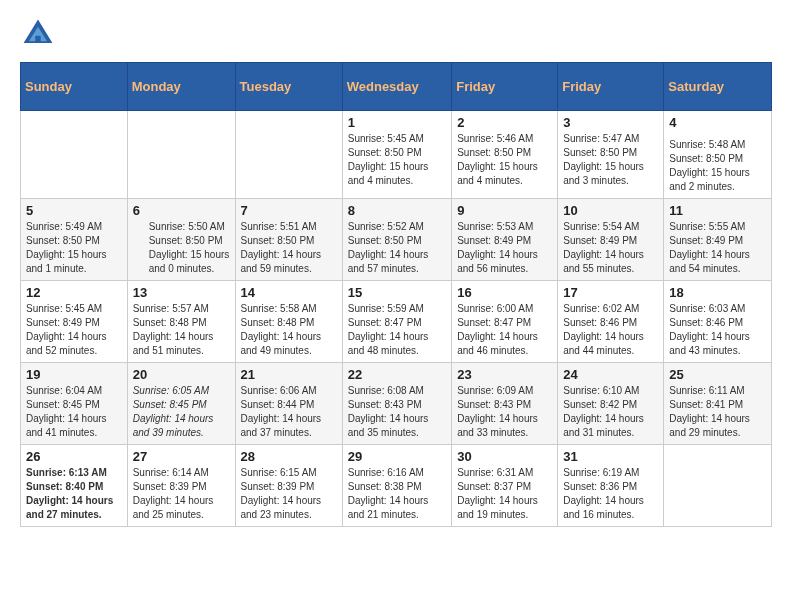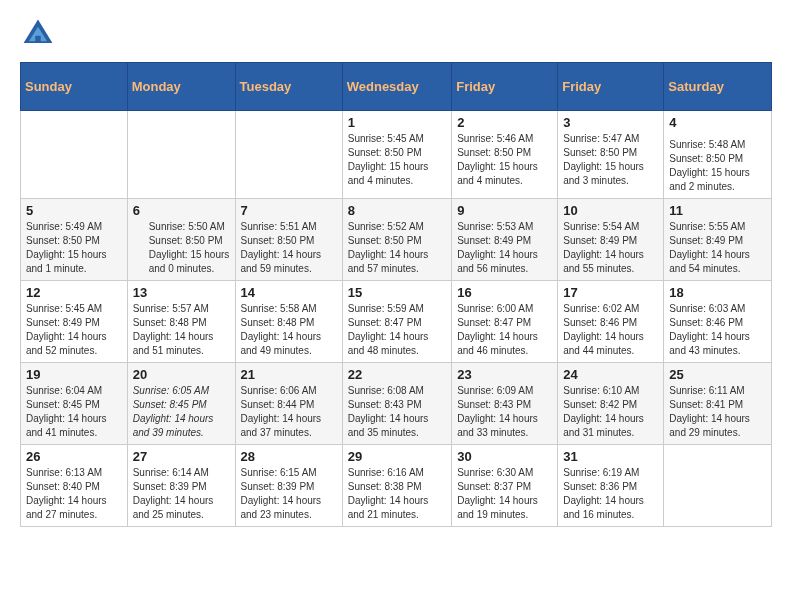--- a/index.html
+++ b/index.html
@@ -317,21 +317,21 @@
             <span class="day-number">25</span>
             <div class="day-info" style="white-space: pre-line;">Sunrise: 6:11 AM
 Sunset: 8:41 PM
 Daylight: 14 hours
 and 29 minutes.</div>
           </td>
         </tr>
         <tr>
           <td>
             <span class="day-number">26</span>
-            <div class="day-info" style="white-space: pre-line;">Sunrise: 6:13 AM
+            <div class="day-info" style="white-space: pre-line; font-weight: bold;">Sunrise: 6:13 AM
 Sunset: 8:40 PM
 Daylight: 14 hours
 and 27 minutes.</div>
           </td>
           <td>
             <span class="day-number">27</span>
             <div class="day-info" style="white-space: pre-line;">Sunrise: 6:14 AM
 Sunset: 8:39 PM
 Daylight: 14 hours
 and 25 minutes.</div>
@@ -345,21 +345,21 @@
           </td>
           <td>
             <span class="day-number">29</span>
             <div class="day-info" style="white-space: pre-line;">Sunrise: 6:16 AM
 Sunset: 8:38 PM
 Daylight: 14 hours
 and 21 minutes.</div>
           </td>
           <td>
             <span class="day-number">30</span>
-            <div class="day-info" style="white-space: pre-line;">Sunrise: 6:30 AM
+            <div class="day-info" style="white-space: pre-line;">Sunrise: 6:31 AM
 Sunset: 8:37 PM
 Daylight: 14 hours
 and 19 minutes.</div>
           </td>
           <td>
             <span class="day-number">31</span>
             <div class="day-info" style="white-space: pre-line;">Sunrise: 6:19 AM
 Sunset: 8:36 PM
 Daylight: 14 hours
 and 16 minutes.</div>

